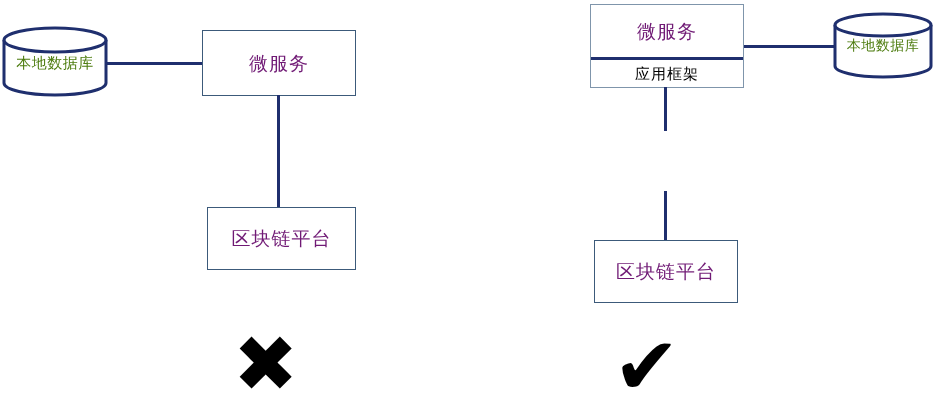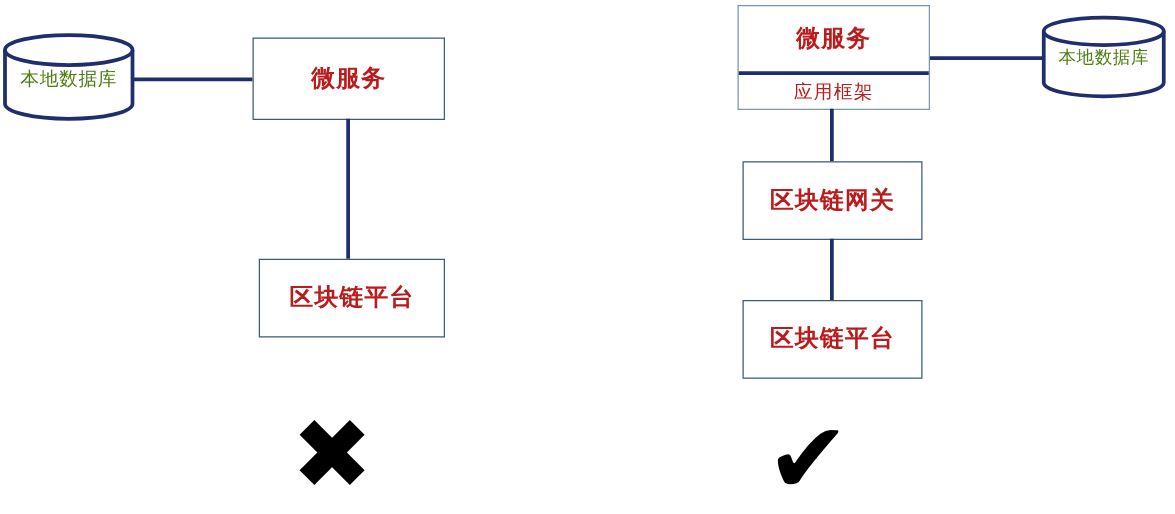--- a/index.html
+++ b/index.html
@@ -22,28 +22,28 @@
   .box {
     position: absolute;
     box-sizing: border-box;
     border: 1px solid #3c5a7a;
     background: #ffffff;
     display: flex;
     align-items: center;
     justify-content: center;
   }
   .box-label {
-    color: #b91c1c;
-    font-weight: bold;
+    color: #701a75;
+    font-weight: normal;
     letter-spacing: 1px;
     line-height: 1;
     white-space: nowrap;
   }
   .sub-label {
-    color: #b91c1c;
+    color: #000000;
     font-weight: normal;
     letter-spacing: 1px;
     line-height: 1;
     white-space: nowrap;
   }
 
   
   .split-box {
     position: absolute;
     box-sizing: border-box;
@@ -149,23 +149,20 @@
   <div class="cyl" style="left:833px; top:13px; width:100px; height:65px;">
     <svg width="100" height="65" viewBox="0 0 100 65">
       <path d="M2,12 L2,53 A48,11 0 0 0 98,53 L98,12" fill="#ffffff" stroke="#1f2f6e" stroke-width="3"></path>
       <ellipse cx="50" cy="12" rx="48" ry="11" fill="#ffffff" stroke="#1f2f6e" stroke-width="3"></ellipse>
     </svg>
     <div class="cyl-label" style="top:24px; font-size:14px;">本地数据库</div>
   </div>
 
   <div class="conn-v" style="left:664px; top:87px; height:44px;"></div>
 
-  <div class="box" style="left:594px; top:129px; width:144px; height:63px;">
-    <span class="box-label" style="font-size:19px;">区块链网关</span>
-  </div>
 
   <div class="conn-v" style="left:664px; top:191px; height:51px;"></div>
 
   <div class="box" style="left:594px; top:240px; width:144px; height:63px;">
     <span class="box-label" style="font-size:19px;">区块链平台</span>
   </div>
 
   <div class="mark" style="left:613px; top:327px; font-size:80px;">✔</div>
 
 </div>

